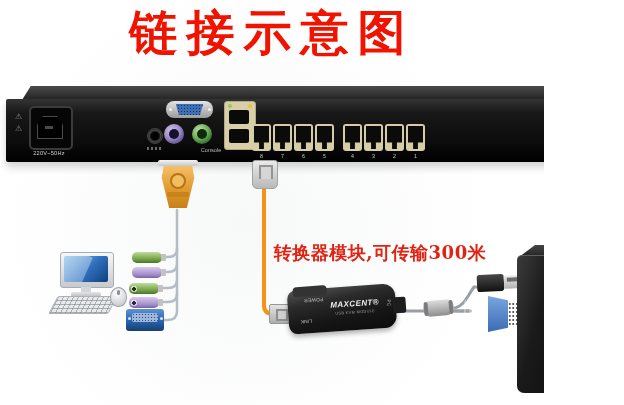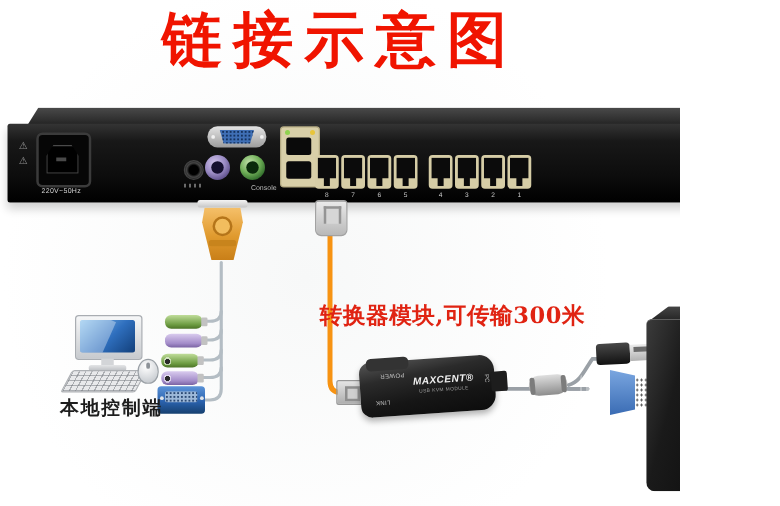--- a/index.html
+++ b/index.html
@@ -149,21 +149,21 @@
     background:radial-gradient(circle,#2a2a2a 35%,rgba(255,255,255,.55) 36% 55%,transparent 56%);}
   .mp1{left:132px;top:252px;} .mp2{left:132px;top:267px;}
   .mp3{left:129px;top:283px;} .mp4{left:129px;top:297px;}
   .local-vga{position:absolute;left:126px;top:309px;width:38px;height:22px;z-index:3;
     border-radius:3px;background:linear-gradient(#5b93d8,#2a62ae 55%,#16406f);}
   .local-vga .face{position:absolute;left:6px;top:4px;width:26px;height:9px;border-radius:2px;
     background:#9db8d8;background-image:radial-gradient(#2c4a74 .8px,transparent .9px);background-size:3px 3px;}
   .local-vga .screw{position:absolute;top:8px;width:3px;height:3px;border-radius:50%;background:#dfe3e8;}
   .local-vga .screw.l{left:1.5px;} .local-vga .screw.r{right:1.5px;}
   
-  .annotation{position:absolute;left:242px;top:242px;width:240px;text-align:center;z-index:4;
+  .annotation{position:absolute;left:260px;top:242px;width:240px;text-align:center;z-index:4;
     font-family:"DejaVu Serif", serif;color:#e02312;font-weight:700;}
   .annotation .l1{font-size:18px;line-height:21px;letter-spacing:.5px;}
   .annotation .l2{font-size:16px;line-height:19px;}
   
   .mod-plug{position:absolute;left:269px;top:304px;width:22px;height:18px;z-index:3;
     background:linear-gradient(#e4e4e4,#aeaeae);border:1px solid #979797;border-radius:2px;}
   .mod-plug .latch{position:absolute;left:6px;top:4px;width:8px;height:8px;border:2px solid #8e8e8e;background:#cfcfcf;}
   .module{position:absolute;left:288px;top:287px;width:108px;height:44px;z-index:4;transform:rotate(-4deg);}
   .module .body{position:absolute;inset:0;border-radius:9px 12px 12px 9px;
     background:linear-gradient(172deg,#555 0%,#2b2b2b 30%,#161616 65%,#0c0c0c 100%);
@@ -311,21 +311,20 @@
     <div class="screen">
         <div class="gloss"></div>
       </div>
     <div class="neck"></div>
     <div class="base"></div>
   </div>
   <div class="keyboard"></div>
   <div class="mouse">
       <div class="wheel"></div>
     </div>
-  <div class="local-label">本地控制端</div>
 
   <div class="mini-plug green mp1">
       <div class="tip"></div>
     </div>
   <div class="mini-plug purple mp2">
       <div class="tip"></div>
     </div>
   <div class="mini-plug green mp3">
       <div class="face"></div>
       <div class="tip"></div>

